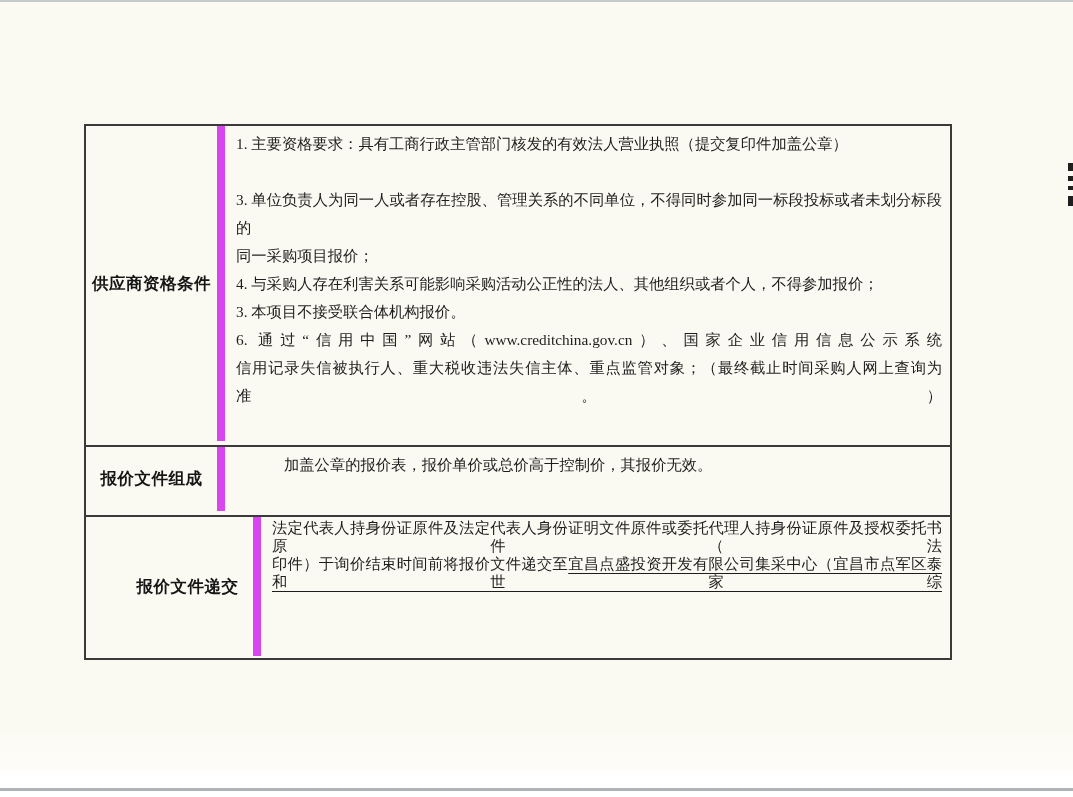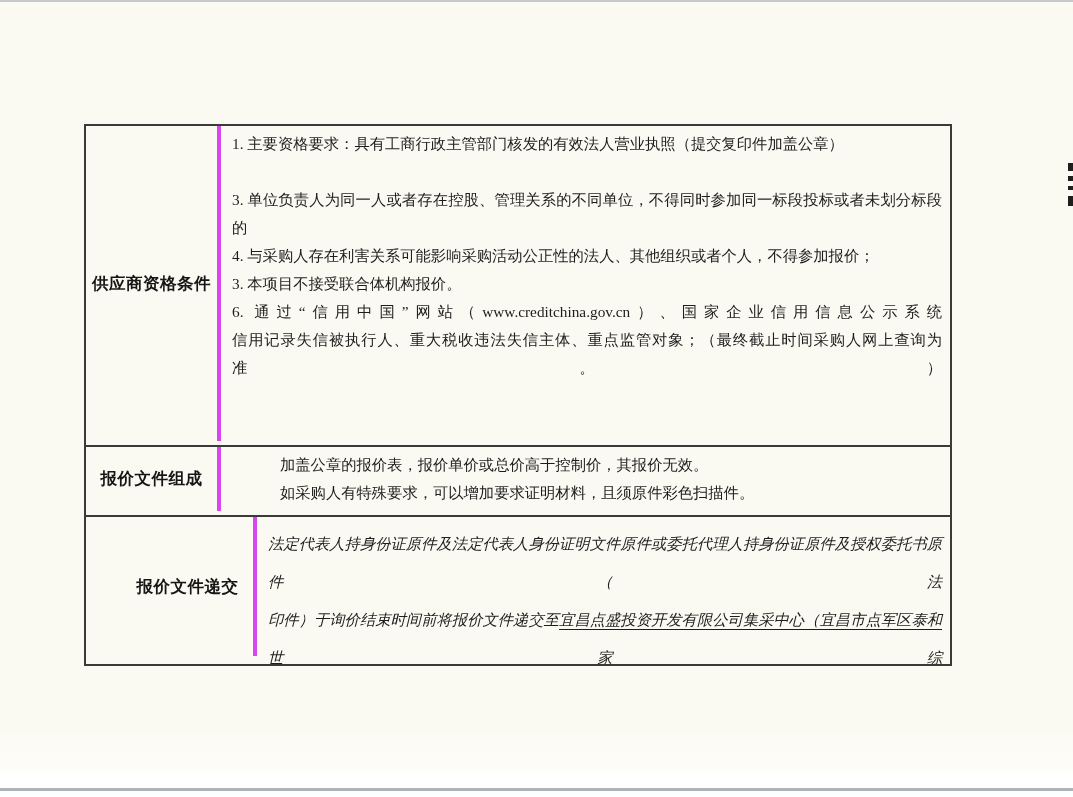--- a/index.html
+++ b/index.html
@@ -58,38 +58,38 @@
   .row-2 .cell-label   { height: 64px; }
   .row-3 .cell-content { height: 139px; }
   .row-3 .cell-label   { height: 139px; margin-left: 36px; }
 
   .cell-label {
     width: 131px;
     flex: none;
     display: flex;
     align-items: center;
     justify-content: center;
-    border-right: 4px solid #d946ef;
+    border-right: 8px solid #d946ef;
     font-size: 16.5px;
     font-weight: 600;
     letter-spacing: 0.5px;
     text-align: center;
     color: #161616;
   }
   .cell-content {
     flex: 1;
     min-width: 0;
     padding: 4px 8px 0 11px;
     font-size: 15.3px;
     line-height: 28px;
     text-align: justify;
     color: #1d1d1d;
     overflow: hidden;
   }
-  .row-3 .cell-content { line-height: 38px; padding-top: 8px; font-style: italic; }
+  .row-3 .cell-content { line-height: 18px; padding-top: 2px; }
 
   .line { white-space: normal; }
   
   .flush { text-align: justify; text-align-last: justify; }
   
   .gap { margin-top: 28px; }
 
   .u {
     text-decoration: underline;
     text-underline-offset: 4px;
@@ -103,32 +103,32 @@
   <div class="page"></div>
   <div class="page-top-edge"></div>
 
   <div class="qtable">
 
     <div class="t-row row-1">
       <div class="cell-label">供应商资格条件</div>
       <div class="cell-content">
         <div class="line">1. 主要资格要求：具有工商行政主管部门核发的有效法人营业执照（提交复印件加盖公章）</div>
         <div class="line gap flush">3. 单位负责人为同一人或者存在控股、管理关系的不同单位，不得同时参加同一标段投标或者未划分标段的</div>
+        <div class="line">同一采购项目报价；</div>
         <div class="line">4. 与采购人存在利害关系可能影响采购活动公正性的法人、其他组织或者个人，不得参加报价；</div>
         <div class="line">3. 本项目不接受联合体机构报价。</div>
         <div class="line flush">6. 通过“信用中国”网站（www.creditchina.gov.cn）、国家企业信用信息公示系统</div>
         <div class="line flush">信用记录失信被执行人、重大税收违法失信主体、重点监管对象；（最终截止时间采购人网上查询为准。）</div>
       </div>
     </div>
 
     <div class="t-row row-2">
       <div class="cell-label">报价文件组成</div>
       <div class="cell-content">
         <div class="line">加盖公章的报价表，报价单价或总价高于控制价，其报价无效。</div>
-        <div class="line">如采购人有特殊要求，可以增加要求证明材料，且须原件彩色扫描件。</div>
       </div>
     </div>
 
     <div class="t-row row-3">
       <div class="cell-label">报价文件递交</div>
       <div class="cell-content">
         <div class="line flush">
           <span>法定代表人持身份证原件及法定代表人身份证明文件原件或委托代理人持身份证原件及授权委托书原件（法</span>
         </div>
         <div class="line flush">

